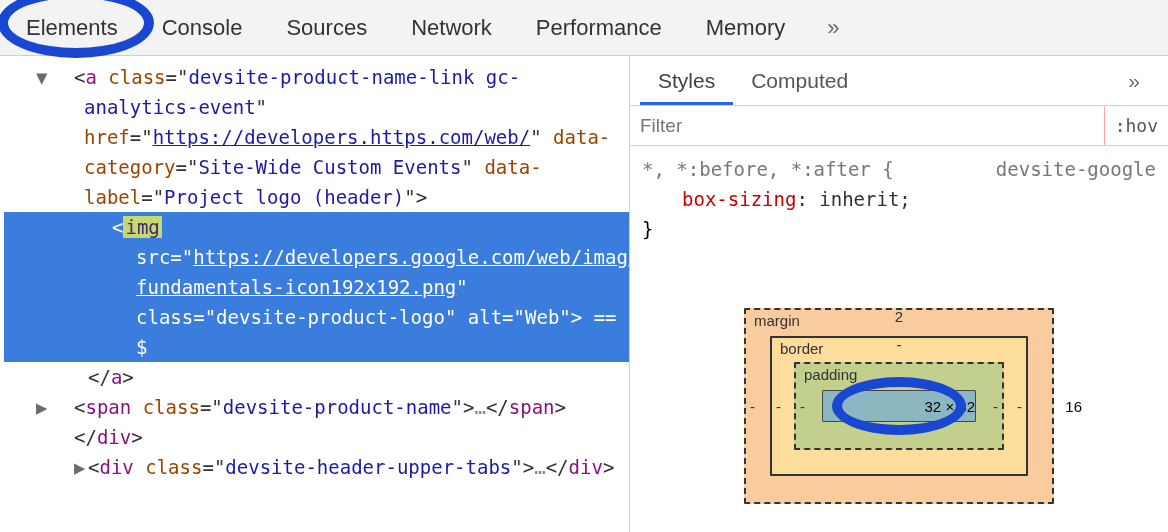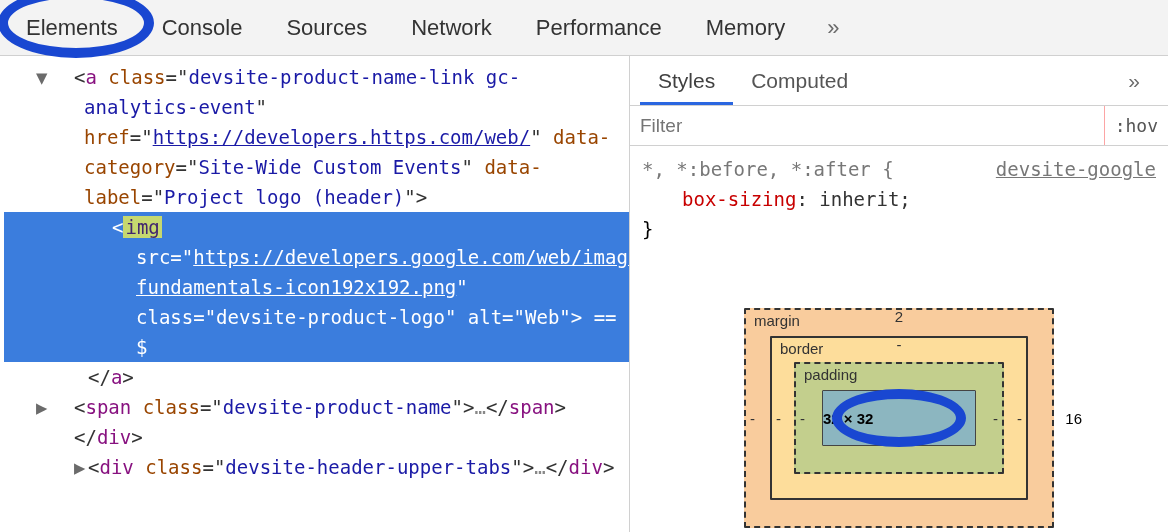--- a/index.html
+++ b/index.html
@@ -141,35 +141,35 @@
       align-items: center;
       color: #555;
     }
 
     .rule {
       padding: 8px 12px 4px 12px;
       font-size: 19px;
       line-height: 30px;
     }
     .rule .selector { color: #777; }
-    .rule .link { color: #777; text-decoration: underline; float: right; }
+    .rule .link { color: #777; float: right; }
     .rule .prop-name { color: #c80000; }
     .rule .prop-value { color: #333; }
     .rule .indent { padding-left: 40px; display: block; }
 
     
     .box-model-wrap {
       margin-top: 60px;
       display: flex;
       justify-content: center;
     }
     .bm {
       position: relative;
       width: 310px;
-      height: 220px;
+      height: 196px;
     }
     .bm .layer {
       position: absolute;
       border-radius: 1px;
       text-align: left;
     }
     .bm .layer .lbl {
       position: absolute;
       top: 2px;
       left: 8px;
@@ -199,23 +199,22 @@
       left: 50px; top: 54px; right: 50px; bottom: 54px;
       background: #c3cf8d;
       border: 2px dashed #333;
     }
     .bm-content {
       left: 78px; top: 82px; right: 78px; bottom: 82px;
       background: #8cb6c0;
       border: 1px solid #444;
       display: flex;
       align-items: center;
-      justify-content: flex-start;
+      justify-content: flex-end;
       font-size: 15px;
-      font-weight: bold;
     }
     .bm-right-outside {
       position: absolute;
       right: -28px;
       top: 50%;
       transform: translateY(-50%);
       font-size: 15px;
     }
 
     

